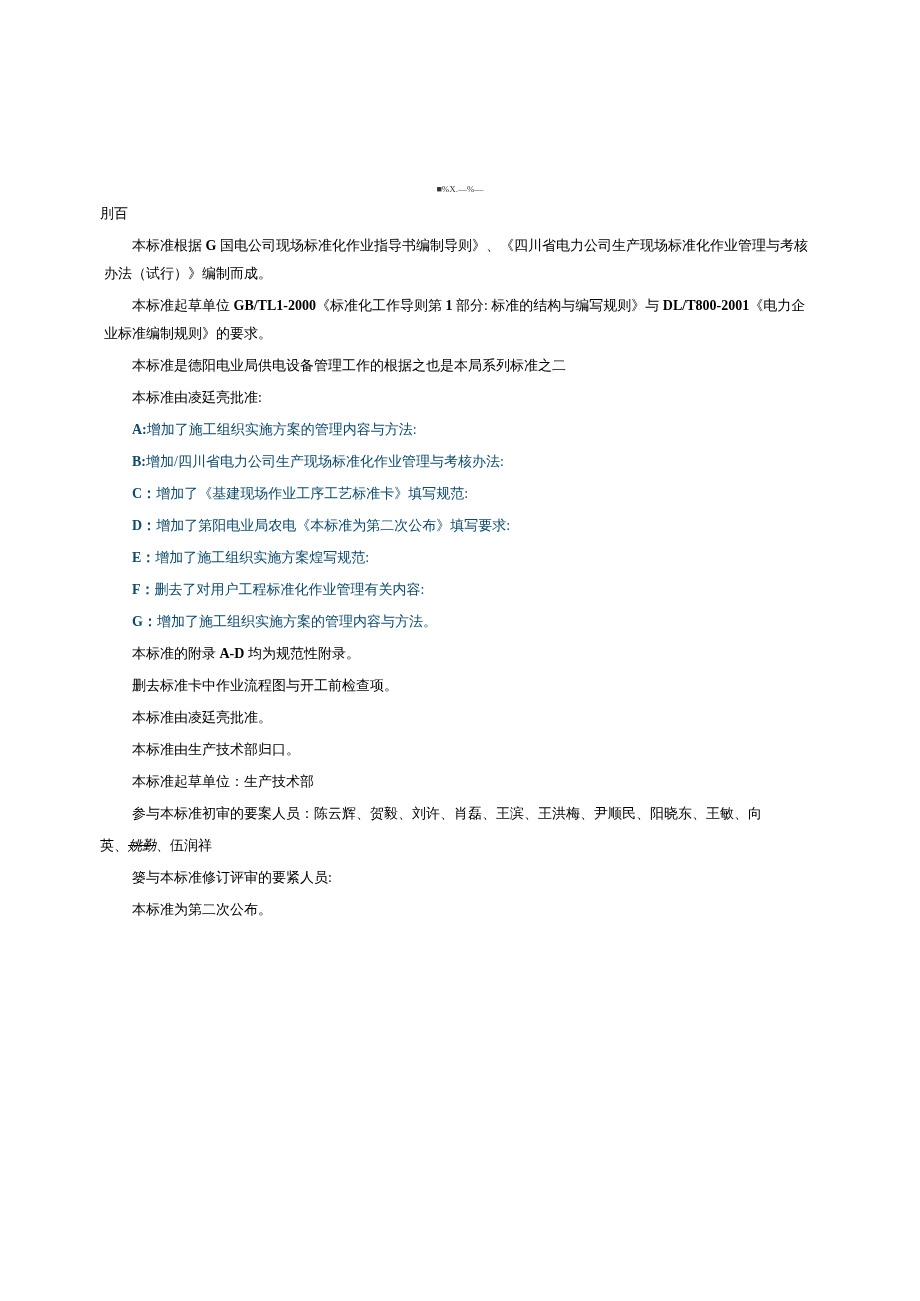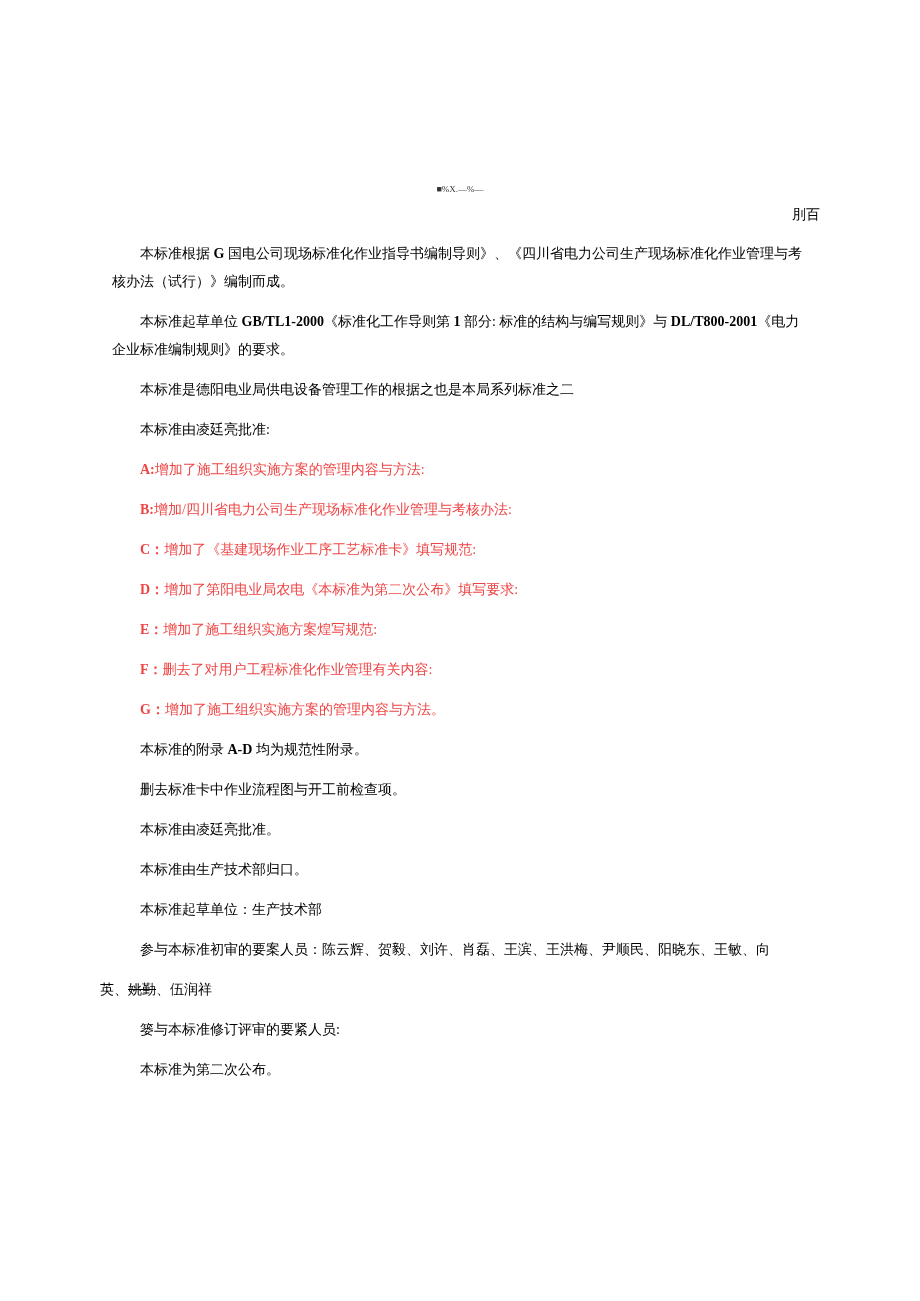--- a/index.html
+++ b/index.html
@@ -17,35 +17,36 @@
       height: 1301px;
       padding: 180px 100px 20px 100px;
     }
     .header-small {
       text-align: center;
       font-size: 9px;
       margin-bottom: 2px;
       color: #333;
     }
     .header-title {
-      text-align: right;
+      text-align: left;
       font-size: 14px;
-      font-family: Liberation Sans, sans-serif;
+      font-family: Liberation Mono, monospace;
     }
     .para {
       text-indent: 2em;
-      margin: 12px;
+      margin: 4px;
     }
     .red {
-      color: #ef4444;
+      color: #0c4a6e;
     }
     .strike {
       text-decoration: line-through;
     }
     .italic {
+      font-style: italic;
     }
     .bold {
       font-weight: bold;
     }
   </style>
 </head>
 <body>
 
 <div class="header-small">■%X.—%—</div>
 <div class="header-title">刖百</div>

